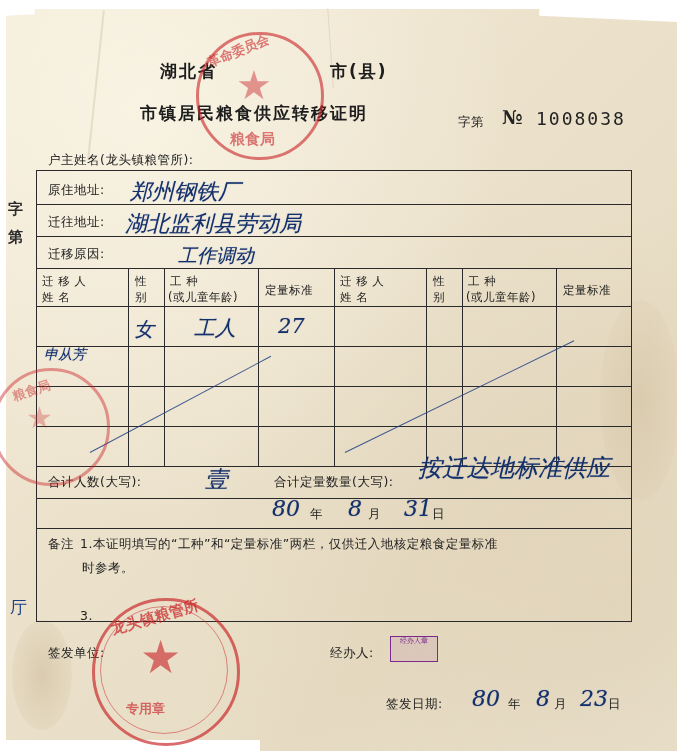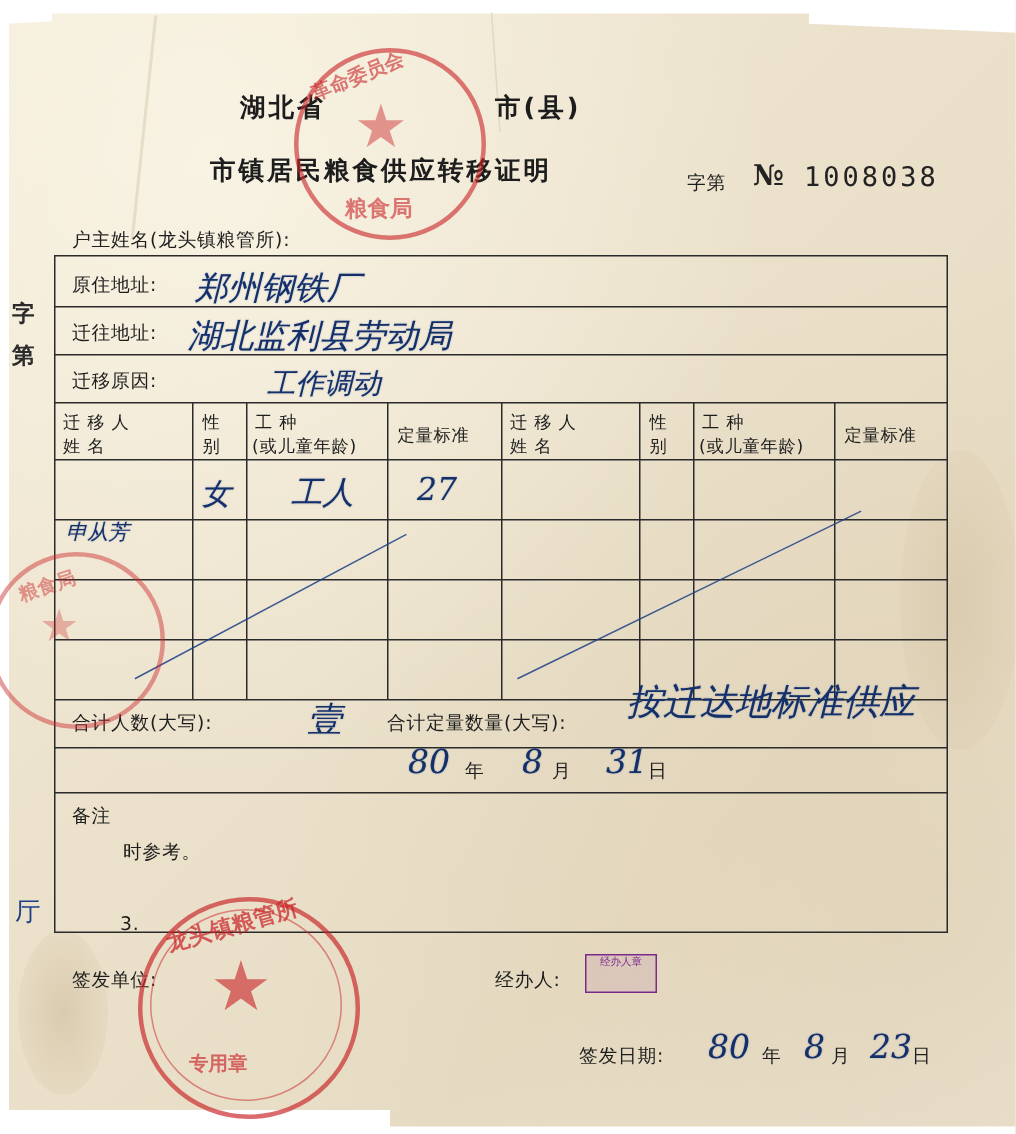--- a/index.html
+++ b/index.html
@@ -266,35 +266,36 @@
   <div class="hw hw-b" style="left:44px; top:314px; font-size:14px;margin-top:32px;">申从芳</div>
   <div class="hw hw-b" style="left:134px; top:316px; font-size:20px;">女</div>
   <div class="hw hw-b" style="left:194px; top:314px; font-size:21px;">工人</div>
   <div class="hw hw-b" style="left:278px; top:314px; font-size:21px;">27</div>
 
   <div class="strike" style="left:90px; top:452px; width:205px; transform:rotate(-28deg);"></div>
   <div class="strike" style="left:345px; top:452px; width:255px; transform:rotate(-26deg);"></div>
 
   <div class="t lbl" style="left:48px; top:474px;">合计人数(大写):</div>
   <div class="hw hw-b" style="left:205px; top:464px; font-size:23px;">壹</div>
-  <div class="t lbl" style="left:258px; top:474px;">合计定量数量(大写):</div>
+  <div class="t lbl" style="left:274px; top:474px;">合计定量数量(大写):</div>
   <div class="hw hw-b" style="left:418px; top:452px; font-size:24px;">按迁达地标准供应</div>
 
   <div class="hline" style="left:36px; top:498px; width:596px;"></div>
 
   <div class="hw hw-b" style="left:272px; top:496px; font-size:22px;">80</div>
   <div class="t lbl" style="left:310px; top:506px;">年</div>
   <div class="hw hw-b" style="left:348px; top:496px; font-size:22px;">8</div>
   <div class="t lbl" style="left:368px; top:506px;">月</div>
   <div class="hw hw-b" style="left:404px; top:496px; font-size:22px;">31</div>
   <div class="t lbl" style="left:432px; top:506px;">日</div>
 
   <div class="hline" style="left:36px; top:528px; width:596px;"></div>
 
   <div class="t lbl" style="left:48px; top:536px;">备注</div>
+  <div class="t lbl" style="left:80px; top:536px;">1.本证明填写的“工种”和“定量标准”两栏，仅供迁入地核定粮食定量标准</div>
   <div class="t lbl" style="left:82px; top:560px;">时参考。</div>
   <div class="t lbl" style="left:80px; top:608px;">3.</div>
 
   <div class="t lbl" style="left:48px; top:645px;">签发单位:</div>
   <div class="t lbl" style="left:330px; top:645px;">经办人:</div>
 
   <div class="rect-seal" style="left:390px; top:636px; width:46px; height:24px;">
     <span>经办人章</span>
   </div>
 

